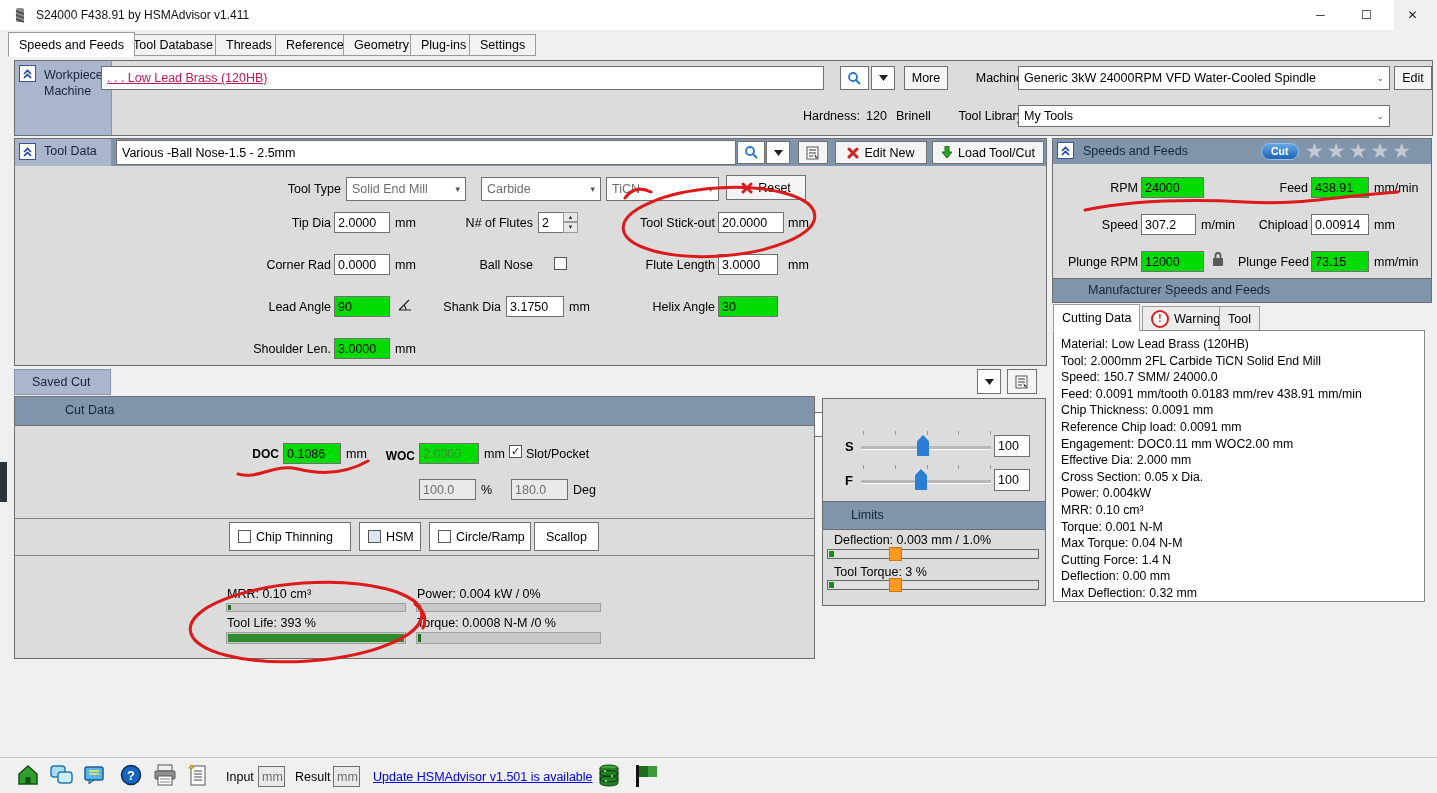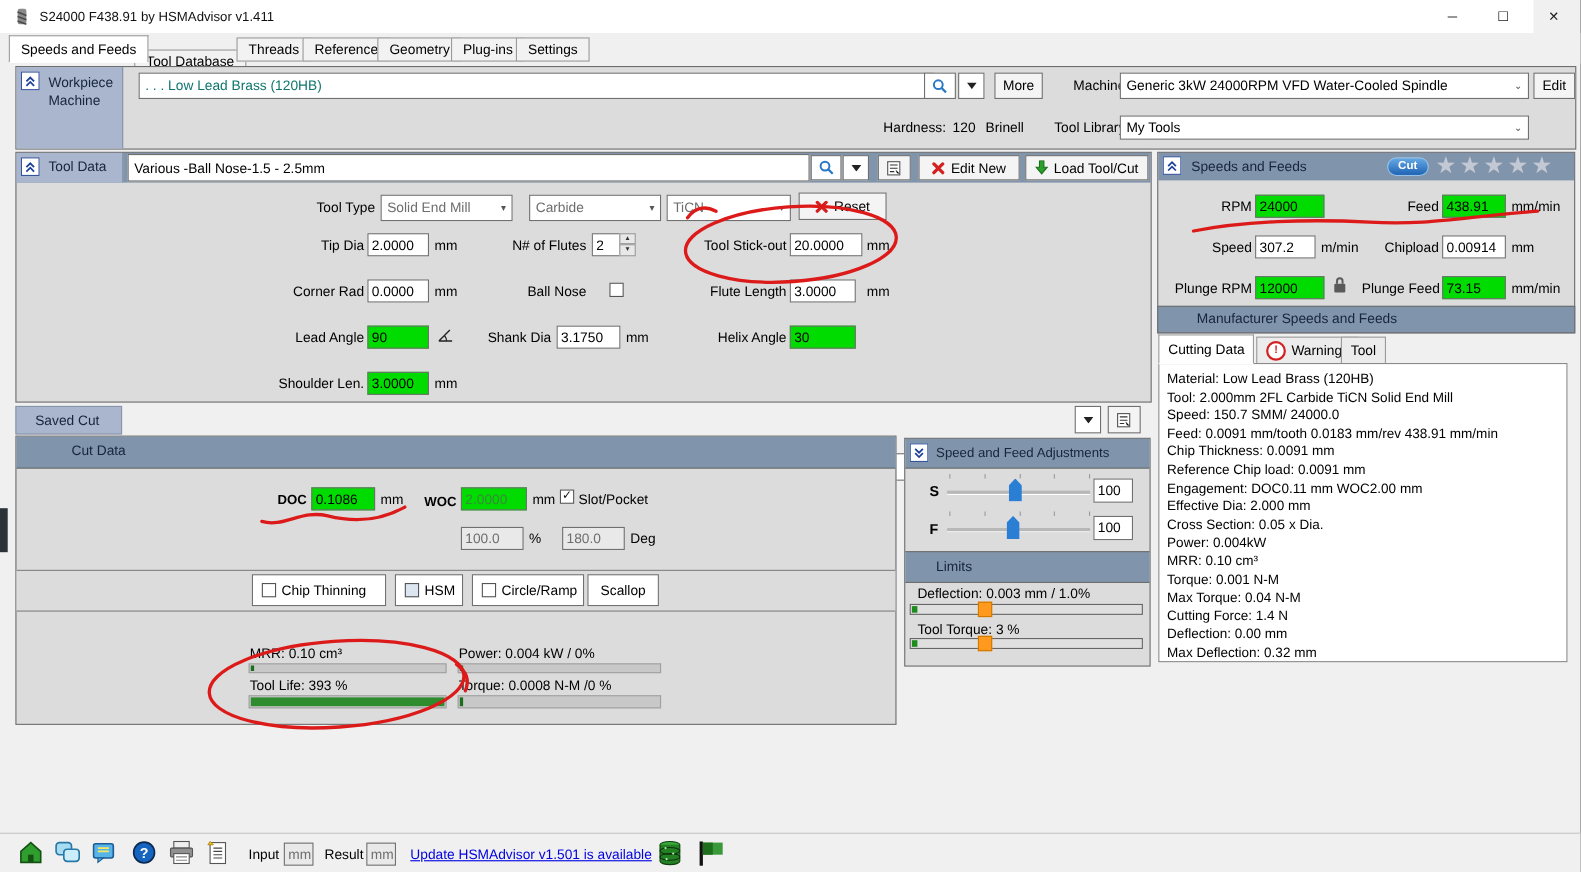--- a/index.html
+++ b/index.html
@@ -81,21 +81,21 @@
     <div class="title-text">S24000 F438.91 by HSMAdvisor v1.411</div>
     <div class="winbtn" style="left:1298px;">─</div>
     <div class="winbtn" style="left:1344px;">☐</div>
     <div class="winbtn" style="left:1390px;">✕</div>
   </div>
 
   <div class="tabstrip">
     <div class="tab active" style="left:8px;">
         <span>Speeds and Feeds</span>
       </div>
-    <div class="tab" style="left:122px;margin-top:11px;">
+    <div class="tab" style="left:122px;">
         <span>Tool Database</span>
       </div>
     <div class="tab" style="left:215px;">
         <span>Threads</span>
       </div>
     <div class="tab" style="left:275px;">
         <span>Reference</span>
       </div>
     <div class="tab" style="left:343px;">
         <span>Geometry</span>
@@ -111,21 +111,21 @@
   <div class="panel slate" style="left:14px;top:60px;width:1419px;height:76px;">
     <div class="sidebox abs" style="left:0;top:0;width:97px;height:74px;">
       <div class="collapse-btn" style="left:4px;top:4px;">
         <svg width="13" height="13">
             <path d="M3 7 L6.5 3.5 L10 7 M3 11 L6.5 7.5 L10 11" stroke="#1b3f9a" stroke-width="1.6" fill="none"></path>
           </svg>
       </div>
       <div class="lbl hdr-text" style="left:29px;top:7px;">Workpiece</div>
       <div class="lbl hdr-text" style="left:29px;top:23px;">Machine</div>
     </div>
-    <div class="combo dis" style="left:111px;top:5px;width:723px;height:24px;color:#0f766e;">
+    <div class="combo dis" style="left:86px;top:5px;width:723px;height:24px;color:#be185d;text-decoration:underline;">
         <span>. . . Low Lead Brass (120HB)</span>
       </div>
     <div class="btn" style="left:825px;top:5px;width:29px;height:24px;background:#fff;">
       <svg width="15" height="15">
           <circle cx="6" cy="6" r="4" stroke="#2878c8" stroke-width="1.8" fill="none"></circle>
           <path d="M9 9 L13 13" stroke="#2878c8" stroke-width="2"></path>
         </svg>
     </div>
     <div class="btn" style="left:856px;top:5px;width:24px;height:24px;background:#fff;">
       <svg width="9" height="6">
@@ -438,28 +438,20 @@
     <div class="bar" style="left:211px;top:235px;width:180px;height:12px;">
         <span class="fill" style="width:176px;"></span>
       </div>
     <div class="lbl" style="left:402px;top:219px;">Torque: 0.0008 N-M /0 %</div>
     <div class="bar" style="left:401px;top:235px;width:185px;height:12px;">
         <span class="sliver"></span>
       </div>
   </div>
 
   <div class="panel" style="left:822px;top:398px;width:224px;height:208px;">
-    <div class="abs slate" style="left:0;top:0;width:222px;height:26px;border-bottom:1px solid #6e6e6e;">
-      <div class="collapse-btn" style="left:4px;top:4px;">
-        <svg width="13" height="13">
-            <path d="M3 3 L6.5 6.5 L10 3 M3 7 L6.5 10.5 L10 7" stroke="#1b3f9a" stroke-width="1.6" fill="none"></path>
-          </svg>
-      </div>
-      <div class="lbl hdr-text" style="left:28px;top:5px;font-size:12px;">Speed and Feed Adjustments</div>
-    </div>
     <div class="lbl" style="left:22px;top:40px;font-weight:bold;font-size:13px;">S</div>
     <div class="ticks" style="left:40px;top:32px;width:128px;">
         <i></i>
         <i></i>
         <i></i>
         <i></i>
         <i></i>
       </div>
     <div class="slider-track" style="left:38px;top:47px;width:130px;"></div>
     <div class="slider-thumb" style="left:94px;top:36px;"></div>

